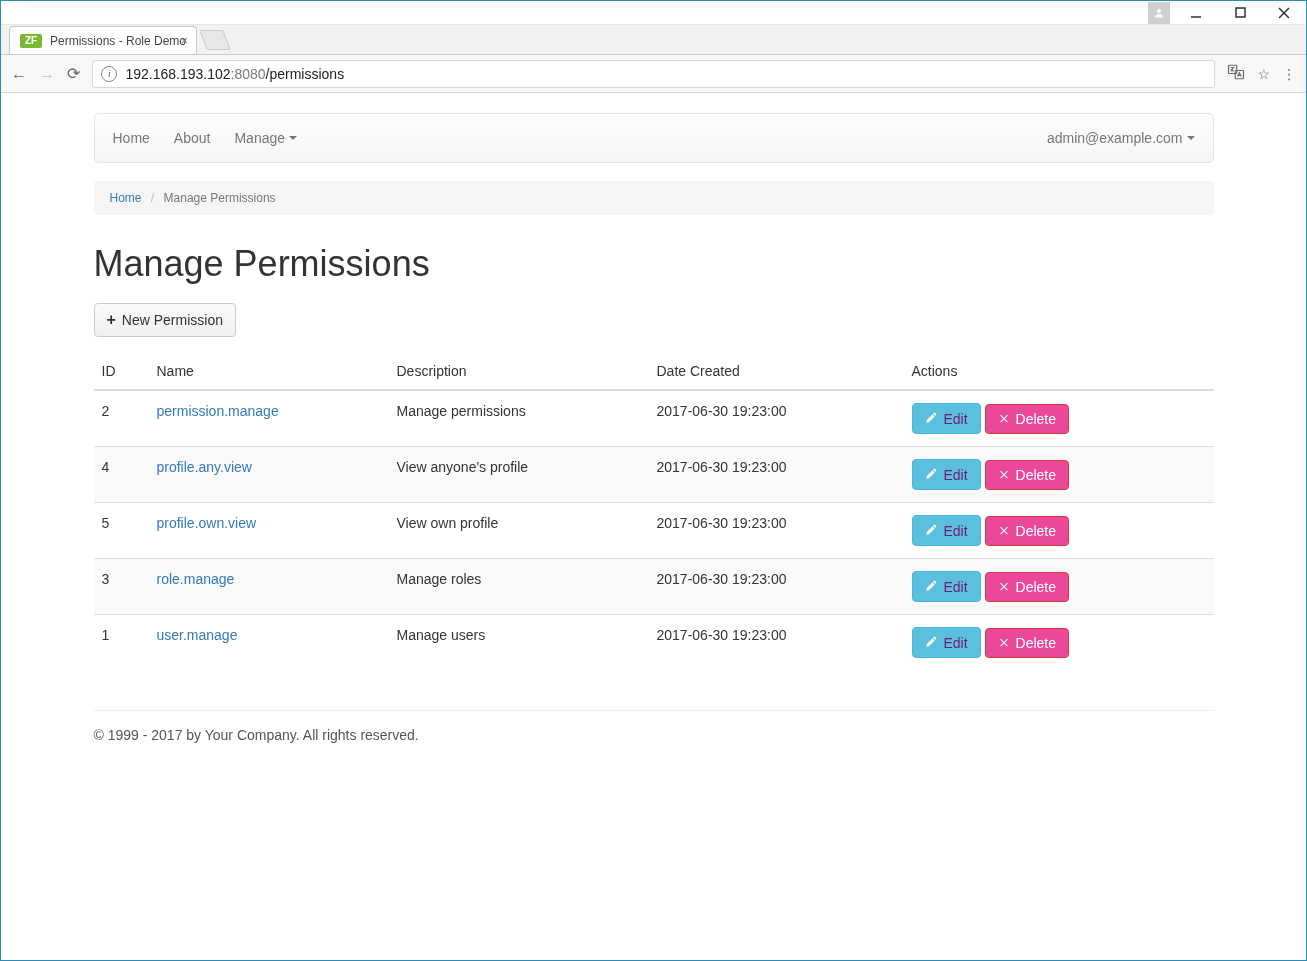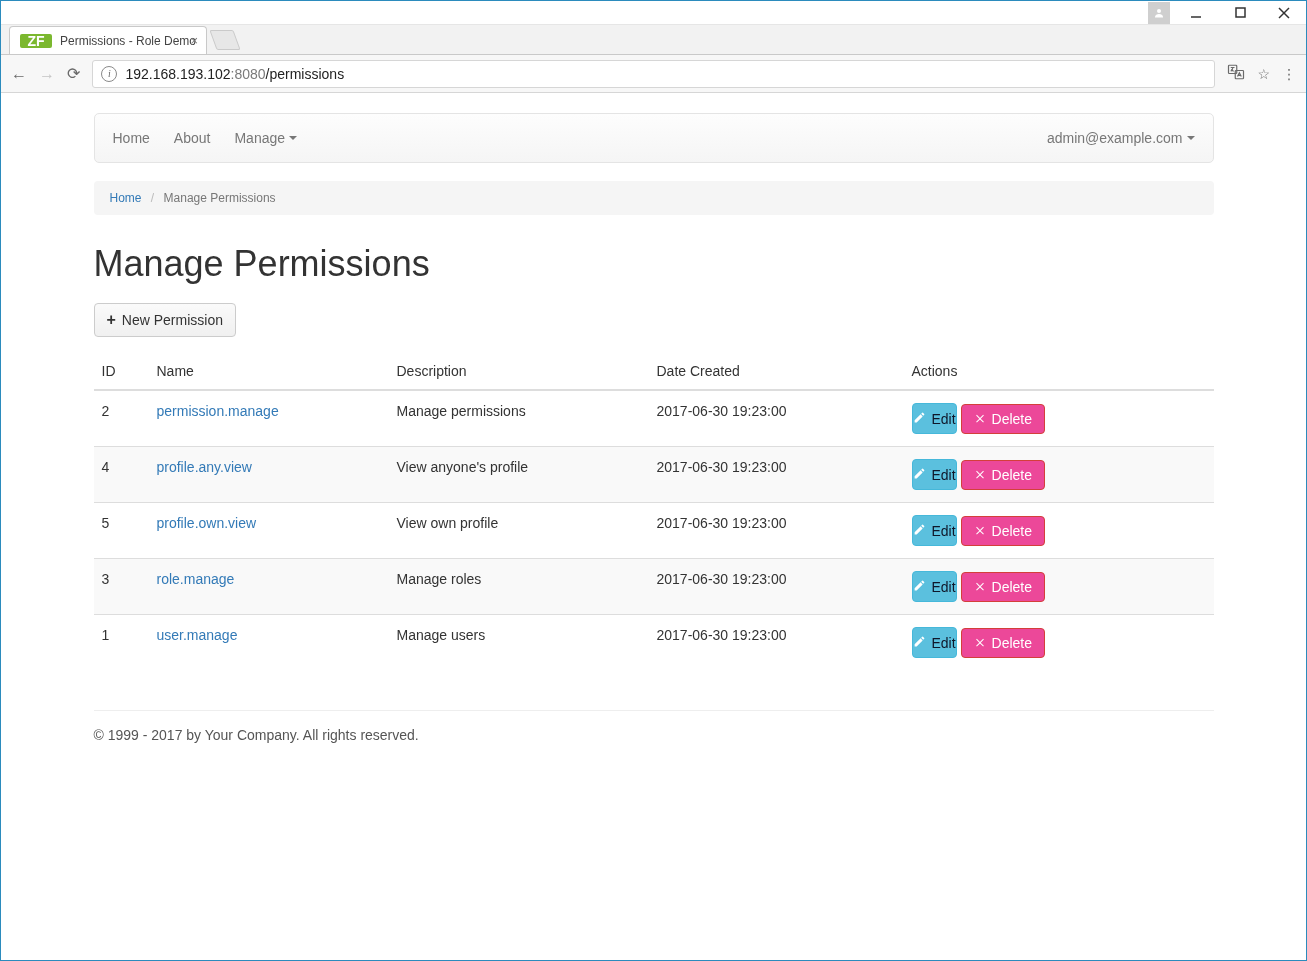--- a/index.html
+++ b/index.html
@@ -5,21 +5,21 @@
   * { box-sizing: border-box; margin: 0; padding: 0; }
   body { font-family: "Helvetica Neue", Helvetica, Arial, sans-serif; font-size: 14px; color: #333; background: #fff; }
 
   
   .chrome { border: 1px solid #2b8bbd; width: 1307px; height: 961px; display: flex; flex-direction: column; background: #fff; }
   .titlebar { height: 24px; background: #fff; display:flex; justify-content:flex-end; align-items:center; border-bottom:1px solid #e6e6e6;}
   .titlebar .win-btn { width:44px; height:24px; display:flex; align-items:center; justify-content:center; color:#333; }
   .titlebar .user-sq { width:22px; height:22px; background:#cfcfcf; display:flex; align-items:center; justify-content:center; color:#fff; margin-right:4px;}
   .tabstrip { height:30px; background:#f2f2f2; display:flex; align-items:flex-end; padding-left:8px; border-bottom:1px solid #c9c9c9;}
   .tab { background:#fff; border:1px solid #c9c9c9; border-bottom:none; border-top-left-radius:4px; border-top-right-radius:4px; height:28px; display:flex; align-items:center; padding:0 10px; gap:8px; font-size:12px; color:#444; min-width:180px; position:relative;}
-  .tab .favicon { width:32px; height:14px; background:#7bb82f; color:#fff; font-size:14px; font-weight:bold; display:flex; align-items:center; justify-content:center; border-radius:2px;}
+  .tab .favicon { width:22px; height:14px; background:#7bb82f; color:#fff; font-size:10px; font-weight:bold; display:flex; align-items:center; justify-content:center; border-radius:2px;}
   .tab .close { color:#777; font-size:13px; position:absolute; right:8px;}
   .newtab { width:24px; height:20px; background:#e7e7e7; margin-left:6px; border:1px solid #cacaca; transform: skewX(20deg); border-radius:2px; margin-bottom:4px;}
   .addrbar { height:38px; background:#f7f7f7; border-bottom:1px solid #d6d6d6; display:flex; align-items:center; padding:0 10px; gap:12px;}
   .addrbar .nav-ico { color:#6a6a6a; font-size:16px; }
   .addrbar .nav-ico.disabled { color:#c5c5c5; }
   .omnibox { flex:1; height:28px; border:1px solid #d6d6d6; border-radius:3px; background:#fff; display:flex; align-items:center; padding:0 8px; gap:8px; color:#555; font-size:14px;}
   .omnibox .info-ico { width:16px; height:16px; border:1px solid #8a8a8a; border-radius:50%; display:flex; align-items:center; justify-content:center; font-size:10px; color:#6a6a6a; font-family:Georgia,serif; font-style:italic;}
   .omnibox .url-host { color:#222; }
   .omnibox .url-port { color:#7a7a7a; }
   .omnibox .url-path { color:#222; }
@@ -33,21 +33,21 @@
   .navbar ul { list-style:none; display:flex; gap:24px; align-items:center;}
   .navbar ul li { color:#777; font-size:14px; display:flex; align-items:center; gap:4px;}
   .caret { display:inline-block; width:0; height:0; border-left:4px solid transparent; border-right:4px solid transparent; border-top:4px solid #777; vertical-align:middle;}
   .breadcrumb { background:#f5f5f5; border-radius:4px; padding:10px 16px; margin-bottom:28px; font-size:12px;}
   .breadcrumb a { color:#337ab7; text-decoration:none;}
   .breadcrumb .sep { color:#bbb; padding:0 6px;}
   .breadcrumb .active { color:#777; }
   h1.page-title { font-size:36px; font-weight:500; color:#333; margin-bottom:18px;}
   .btn { display:inline-flex; align-items:center; gap:6px; border-radius:4px; cursor:pointer; font-size:14px; line-height:1; }
   .btn-default { background:linear-gradient(#fafafa,#f0f0f0); border:1px solid #ccc; color:#333; padding:8px 12px;}
-  .btn-info { background:#5bc0de; border:1px solid #46b8da; color:#0f172a; padding:7px 0;}
+  .btn-info { background:#5bc0de; border:1px solid #46b8da; color:#701a75; padding:7px 12px;}
   .btn-danger { background:#ec4899; border:1px solid #d43f3a; color:#fff; padding:7px 12px;}
   .table { width:100%; border-collapse:collapse; margin-top:16px;}
   .table th { text-align:left; font-weight:400; padding:10px 8px; border-bottom:2px solid #ddd; font-size:14px; color:#333;}
   .table td { padding:12px 8px; border-top:1px solid #ddd; vertical-align: top; font-size:14px;}
   .table tbody tr:nth-child(even) td { background:#f9f9f9; }
   .table a.link { color:#337ab7; text-decoration:none;}
   .table td.actions { white-space:nowrap; }
   .col-id { width: 55px; }
   .col-name { width: 240px; }
   .col-desc { width: 260px; }

